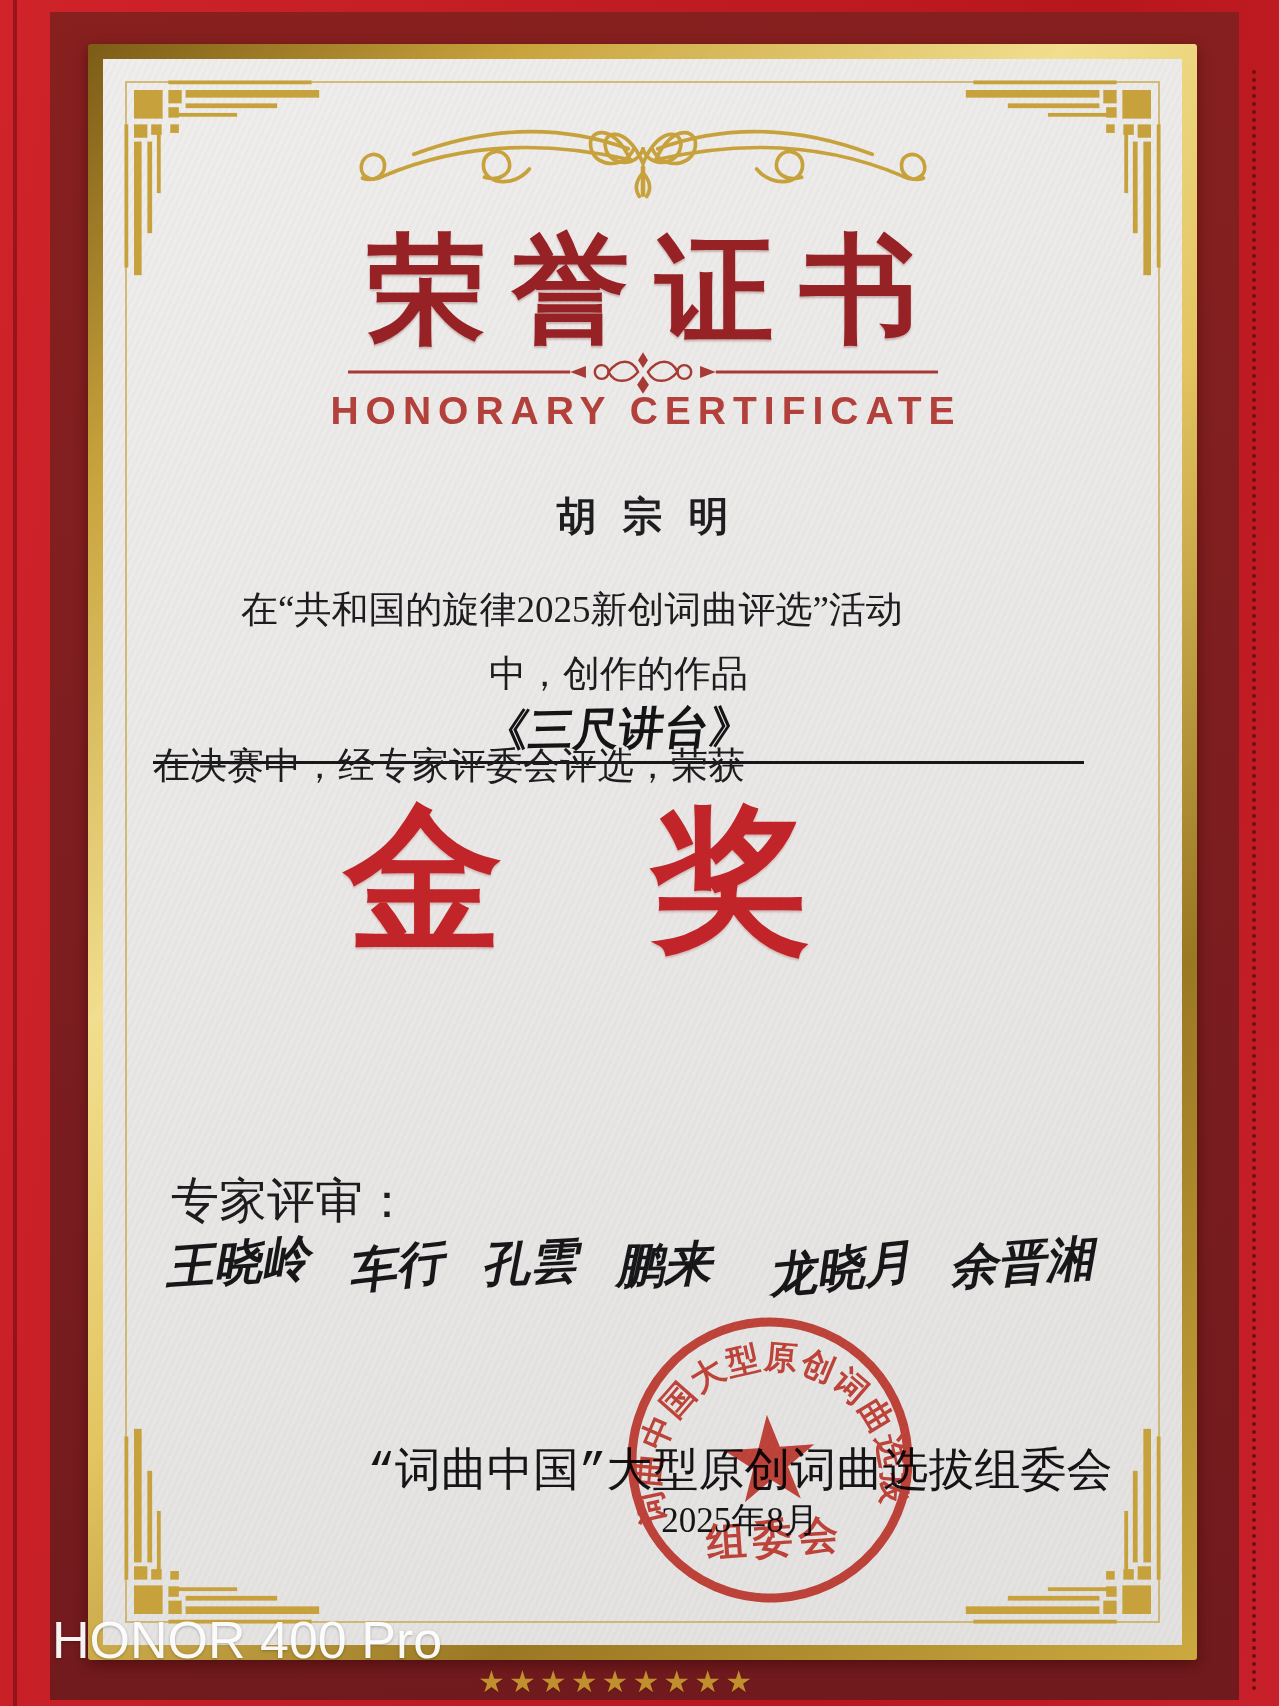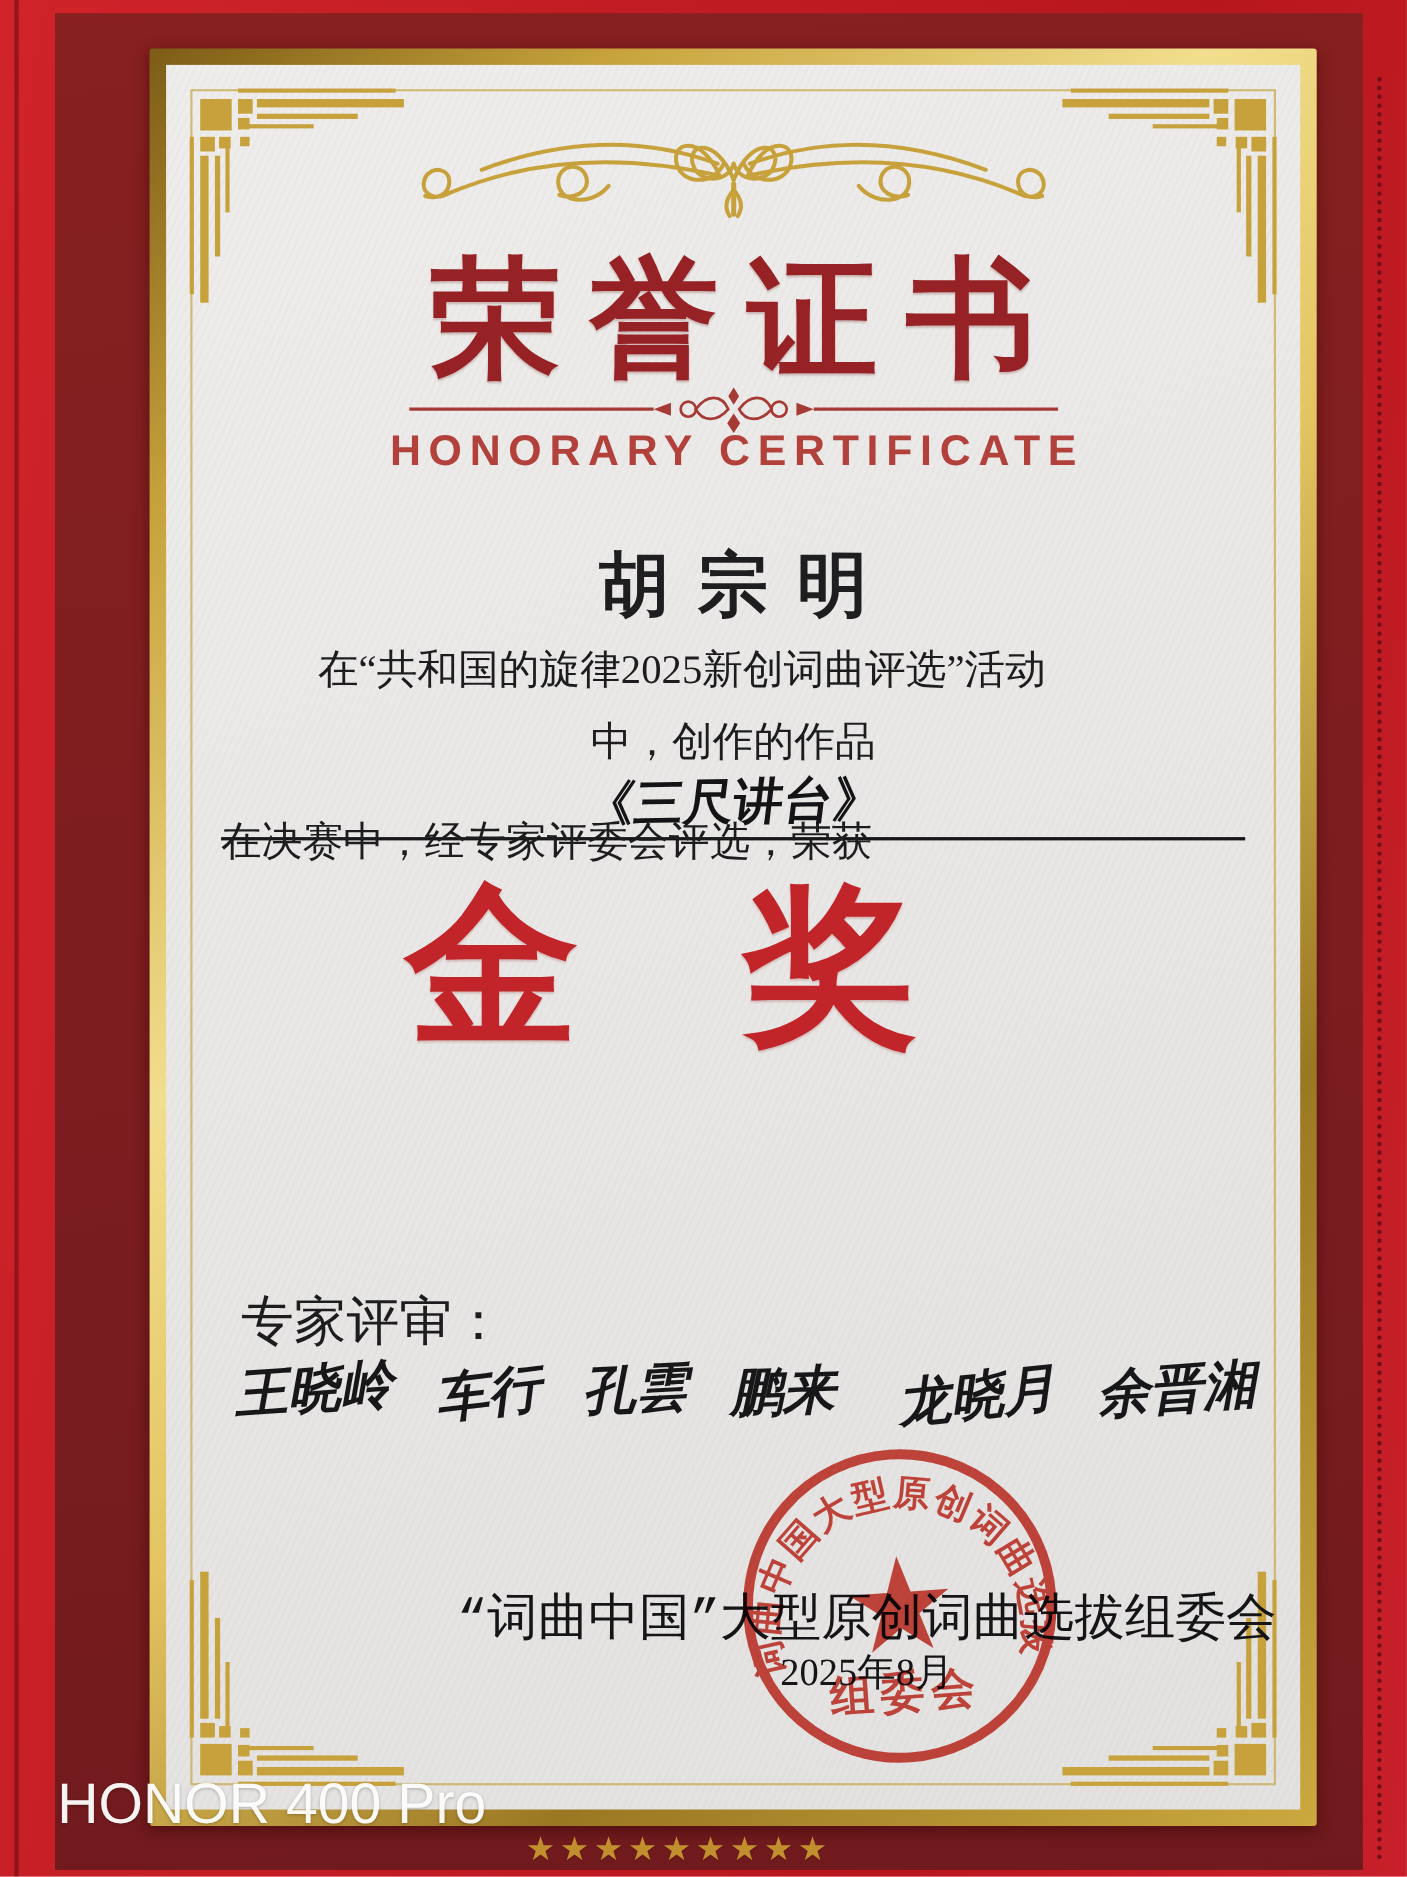--- a/index.html
+++ b/index.html
@@ -12,21 +12,20 @@
   .stitch-right{position:absolute;left:1252px;top:70px;bottom:14px;width:0;border-left:4px dotted #6e1013;}
   .mat{
     position:absolute;left:50px;top:12px;right:40px;bottom:6px;
     background:linear-gradient(175deg,#87201f 0%,#7c1d20 55%,#701a1d 100%);
   }
   .gold-frame{
     position:absolute;left:38px;top:32px;right:42px;bottom:40px;
     background:linear-gradient(135deg,#7c5c16 0%,#c8a33c 16%,#f1de8e 36%,#e3c460 52%,#9a7722 74%,#cba93f 100%);
     border-radius:3px;
     box-shadow:0 4px 14px rgba(40,0,0,.45);
-    margin-left:48px;
   }
   .paper{
     position:absolute;inset:15px;
     background:linear-gradient(160deg,#f0eeec 0%,#e9e7e5 55%,#e4e2e0 100%);
     overflow:hidden;
   }
   .paper::before{ 
     content:"";position:absolute;inset:0;
     background:repeating-linear-gradient(115deg,rgba(0,0,0,.015) 0 3px,rgba(255,255,255,.015) 3px 6px);
     pointer-events:none;
@@ -44,21 +43,21 @@
     color:#962226;text-shadow:0 2px 2px rgba(90,10,10,.25);
   }
   .divider{position:absolute;top:291px;left:50%;transform:translateX(-50%);width:590px;height:44px;color:#a63a35;}
   .en-title{
     position:absolute;top:330px;left:0;width:100%;text-align:center;
     font-family:"Liberation Sans","DejaVu Sans",sans-serif;
     font-size:39px;font-weight:600;letter-spacing:7px;text-indent:7px;color:#b2403b;
   }
   .recipient{
     position:absolute;top:430px;left:0;width:100%;text-align:center;
-    font-size:64px;letter-spacing:26px;text-indent:26px;color:#1e1e20;font-weight:600;
+    font-size:40px;letter-spacing:26px;text-indent:26px;color:#1e1e20;font-weight:600;
   }
   .body-block{position:absolute;top:512px;left:50px;width:931px;color:#1d1d1f;font-size:37px;}
   .bline{height:78px;display:flex;align-items:center;}
   .bline.l1{text-indent:88px;display:block;line-height:78px;}
   .bline.l2{align-items:stretch;flex-direction:column;}
   .l2-prefix{align-self:center;white-space:nowrap;}
   .blank{
     flex:1;display:flex;justify-content:center;align-items:flex-end;
     border-bottom:3px solid #17171a;margin-bottom:8px;
   }

